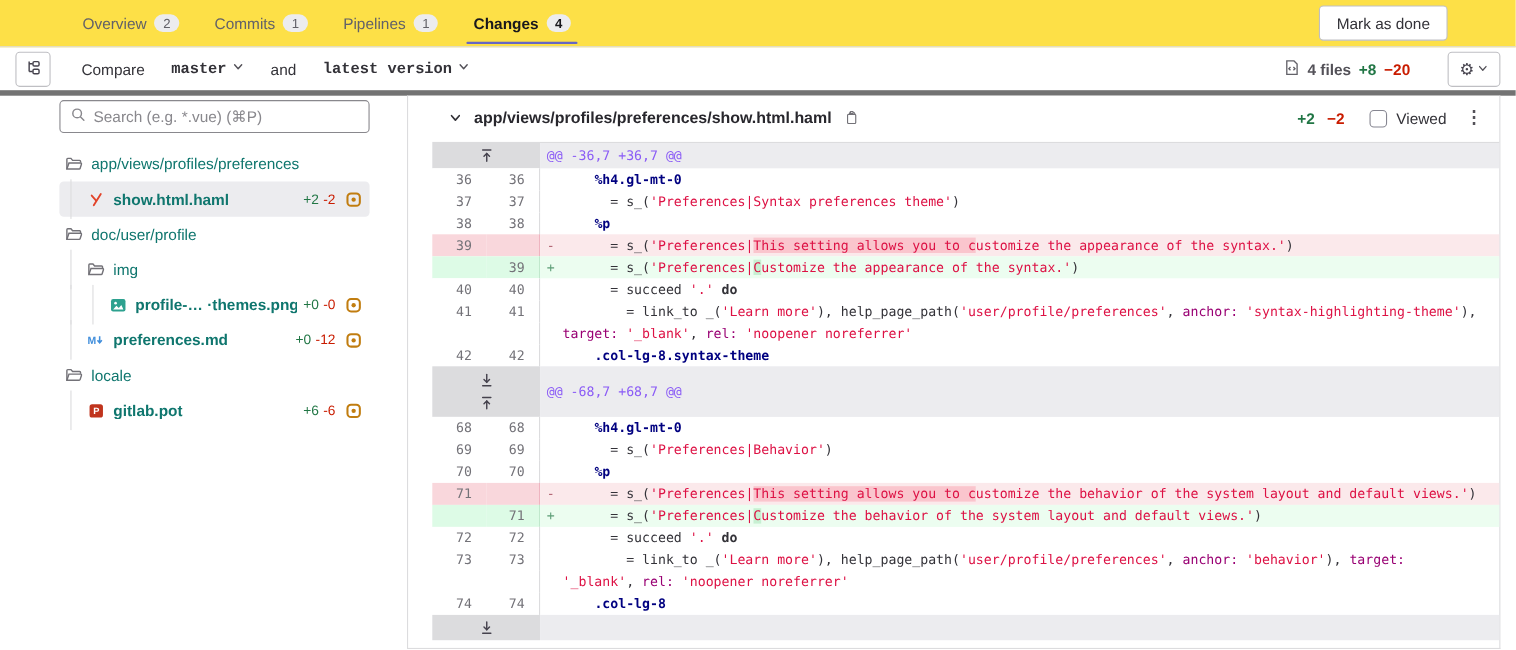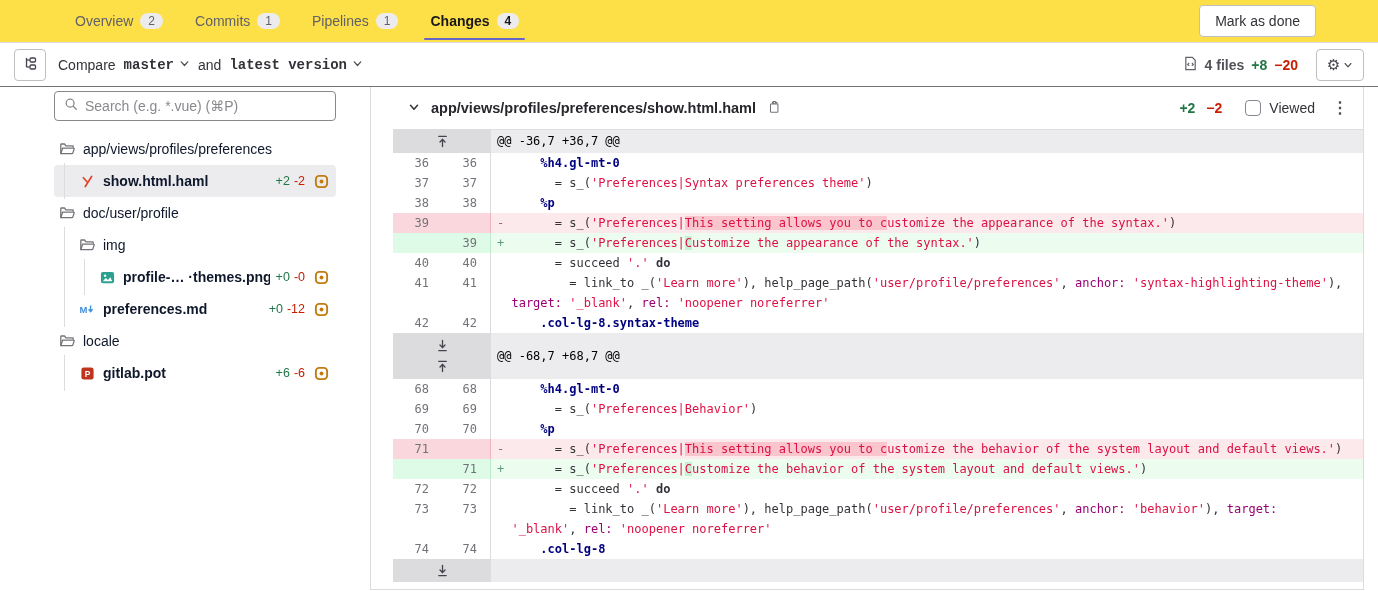--- a/index.html
+++ b/index.html
@@ -16,22 +16,22 @@
   .tab.active::after { content:""; position:absolute; left:-6px; right:-6px; bottom:2px;
     height:2px; background:#6666c4; border-radius:2px; }
   .badge { background:#ececef; border-radius:10px; padding:1px 8px; font-size:12px;
     font-weight:400; color:#626168; }
   .tab.active .badge { color:#18171d; font-weight:600; }
   .mark-done { position:absolute; right:62px; top:5px; height:32px; padding:0 15px;
     background:#fff; border:1px solid #bfbfc3; border-radius:4px; font-size:14px;
     color:#333238; font-family:inherit; cursor:pointer; }
 
   
-  .compare-bar { height:44px; border-bottom:1px solid #737373; display:flex;
-    align-items:center; padding:0 14px; gap:6px; font-size:14px; }
+  .compare-bar { height:44px; border-bottom:5px solid #737373; display:flex;
+    align-items:center; padding:0 14px; gap:22px; font-size:14px; }
   .icon-btn { width:32px; height:32px; border:1px solid #bfbfc3; border-radius:4px;
     background:#fff; display:flex; align-items:center; justify-content:center; cursor:pointer; }
   .compare-bar .lbl { margin-left:6px; }
   .rev-btn { display:flex; align-items:flex-end; gap:5px; background:none; border:none;
     font-family:Liberation Mono, monospace; font-size:14px; font-weight:700; color:#333238; cursor:pointer; padding:0 2px; }
   .spacer { flex:1; }
   .files-summary { display:flex; align-items:center; gap:7px; font-size:14px; margin-right:12px; }
   .files-summary .fl { font-weight:700; color:#535158; }
   .plus  { color:#217645; font-weight:700; }
   .minus { color:#c91c00; font-weight:700; }
@@ -50,21 +50,21 @@
     font-family:inherit; background:transparent; }
   .search-box input::placeholder { color:#89888d; }
   .tree { margin-top:12px; font-size:14px; }
   .tree-row { height:32px; display:flex; align-items:center; padding:0 6px 0 4px;
     border-radius:4px; cursor:pointer; }
   .tree-row.selected { background:#ececef; }
   .guide { flex:0 0 20px; height:100%; position:relative; }
   .guide.on::before { content:""; position:absolute; left:6px; top:-2px; bottom:-2px;
     border-left:1px solid #dcdcde; }
   .tree-row .icon { display:flex; width:18px; justify-content:center; margin-right:7px; flex:none; }
-  .tree-label { color:#0f172a; white-space:nowrap; overflow:hidden; }
+  .tree-label { color:#0f766e; white-space:nowrap; overflow:hidden; }
   .tree-label.file { font-weight:700; }
   .counts { margin-left:auto; display:flex; align-items:center; gap:4px; font-size:12.5px; padding-left:6px; }
   .counts .plus, .counts .minus { font-weight:400; }
   .counts .icon { margin:0 0 0 3px; }
 
   
   .diff-card { flex:1; margin-right:14px; border:1px solid #dcdcde; border-top:none; background:#fff;padding-left:22px; }
   .diff-header { height:43px; display:flex; align-items:center; padding:0 13px; gap:9px;
     border-bottom:1px solid #dcdcde; }
   .chev-btn, .copy-btn, .kebab-btn { background:none; border:none; cursor:pointer;
@@ -96,21 +96,21 @@
   .tok-nt { color:#000080; font-weight:600; }
   .tok-k { font-weight:700; }
   .del .tok-hl { background:#fac5cd; }
   .add .tok-hl { background:#c7f0d2; }
   .drow.match { height:23px; line-height:23px; }
   .drow.match.tall { height:46px; line-height:46px; }
   .expand-cell { grid-column:1 / 3; background:#dcdcde; display:flex; flex-direction:column;
     align-items:center; justify-content:center; gap:3px; }
   .expand-btn { background:none; border:none; cursor:pointer; display:flex; align-items:center;
     justify-content:center; height:18px; padding:0; }
-  .match-content { background:#ececef; color:#000000; padding-left:6px; white-space:pre; }
+  .match-content { background:#ececef; color:#8b5cf6; padding-left:6px; white-space:pre; }
 </style>
 </head>
 <body>
 
 <div class="topbar">
   <div class="tabs">
       <div class="tab">
         <span class="tab-label">Overview</span>
         <span class="badge">2</span>
       </div>

